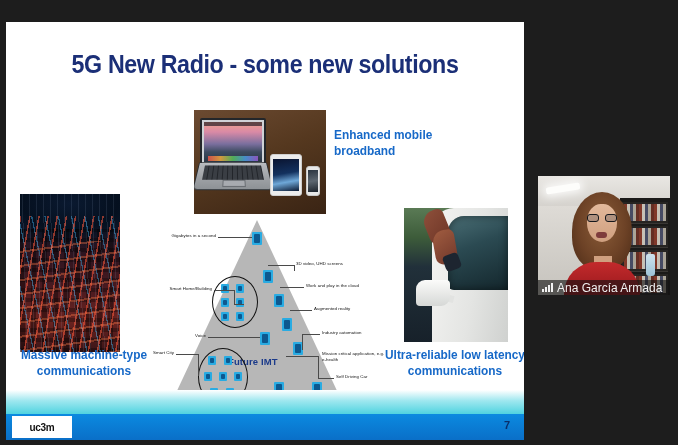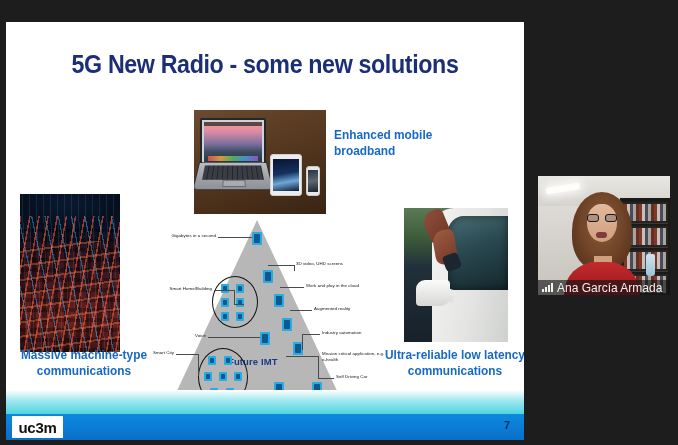--- a/index.html
+++ b/index.html
@@ -206,23 +206,23 @@
   
   #footer-gradient {
     position: absolute; left: 0; bottom: 26px; width: 518px; height: 24px;
     background: linear-gradient(180deg, #ffffff 0%, #9ee7ef 45%, #4fd3e0 100%);
   }
   #footer-bar {
     position: absolute; left: 0; bottom: 0; width: 518px; height: 26px;
     background: linear-gradient(180deg, #0b8ae0 0%, #0a6fc8 100%);
   }
   #uc3m-logo {
-    position: absolute; left: 6px; top: 2px; width: 51px; height: 22px;
+    position: absolute; left: 6px; top: 2px; width: 60px; height: 22px;
     background: #ffffff; display: flex; align-items: center; justify-content: center;
-    font-size: 15px; font-weight: bold; color: #111; letter-spacing: -0.3px;
+    font-size: 10px; font-weight: bold; color: #111; letter-spacing: -0.3px;
   }
   #slide-number {
     position: absolute; right: 14px; top: 5px;
     font-size: 11px; font-weight: bold; color: #0a2f6b;
   }
 
   
   #webcam {
     position: absolute; left: 538px; top: 176px; width: 132px; height: 119px;
     overflow: hidden;

